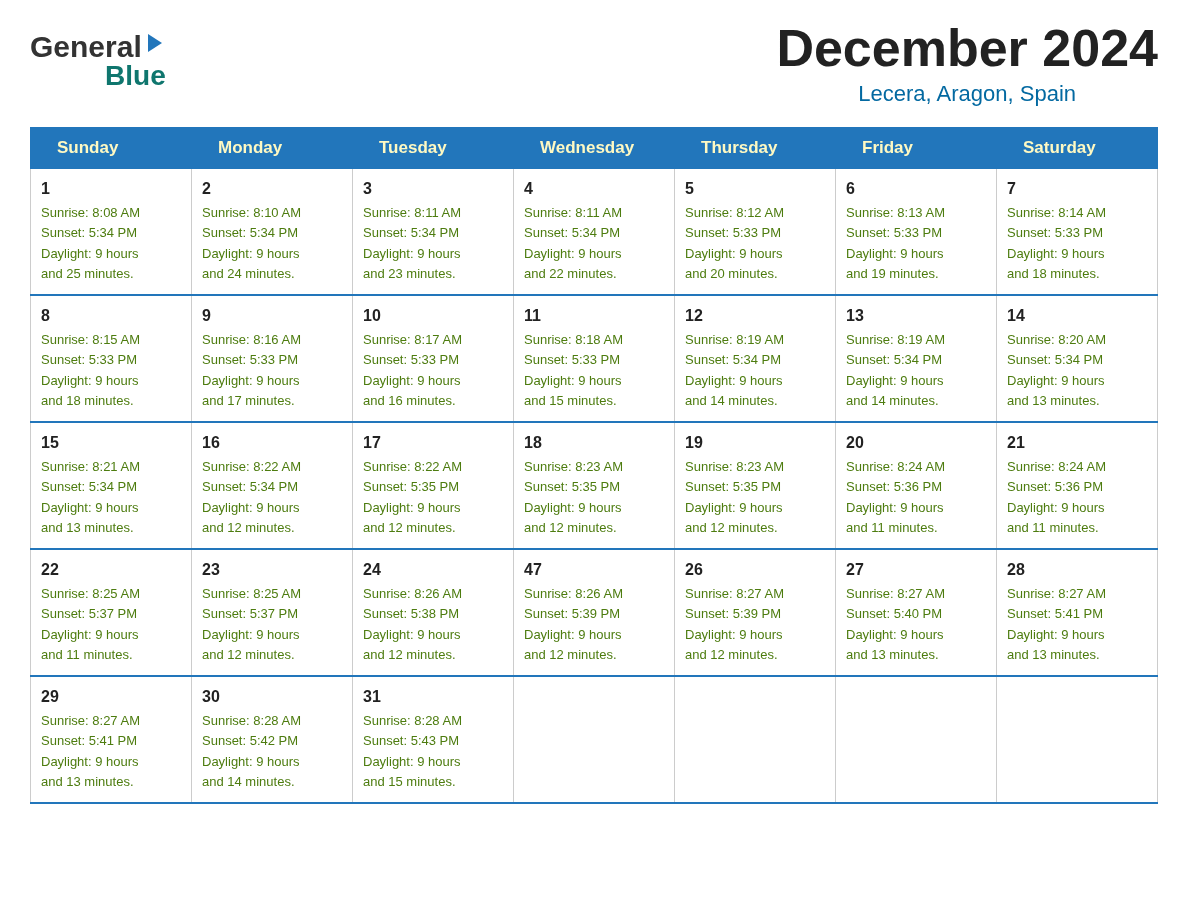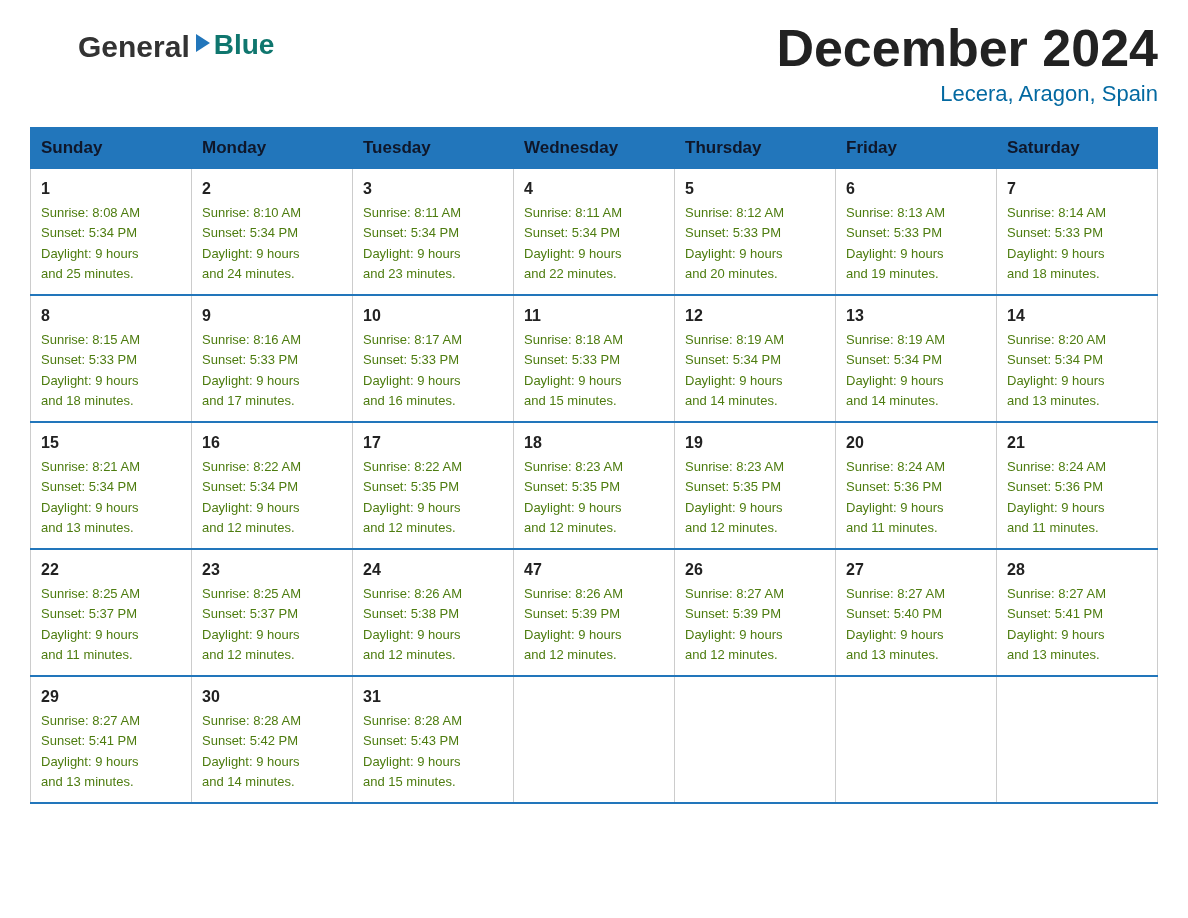--- a/index.html
+++ b/index.html
@@ -11,56 +11,55 @@
       padding: 20px 30px;
     }
     .header {
       display: flex;
       justify-content: space-between;
       align-items: flex-start;
       margin-bottom: 20px;
     }
     .logo {
       display: flex;
-      flex-direction: row;
-      align-items: center;
+      flex-direction: column;
+      align-items: flex-end;
       margin-top: 10px;
-      margin-left: 48px;
     }
     .logo-blue-line {
       color: #0f766e;
       font-size: 28px;
       font-weight: bold;
       margin-top: -4px;
     }
     .title-block {
-      text-align: right;
+      text-align: center;
     }
     .month-title {
       font-size: 52px;
       font-weight: bold;
       color: #222;
       line-height: 1.1;
     }
     .location {
       font-size: 22px;
       color: #0369a1;
       margin-top: 4px;
     }
     table {
       width: 100%;
       border-collapse: collapse;
       table-layout: fixed;
     }
     thead th {
       background-color: #2276bb;
-      color: #0f172a;
+      color: #fef9c3;
       font-size: 17px;
       font-weight: bold;
-      padding: 10px 10px;
+      padding: 10px 26px;
       text-align: left;
       border: 1px solid #2276bb;
     }
     tbody td {
       vertical-align: top;
       padding: 8px 10px 10px 10px;
       border: 1px solid #ccc;
       font-size: 13.5px;
       color: #333;
       line-height: 1.5;

